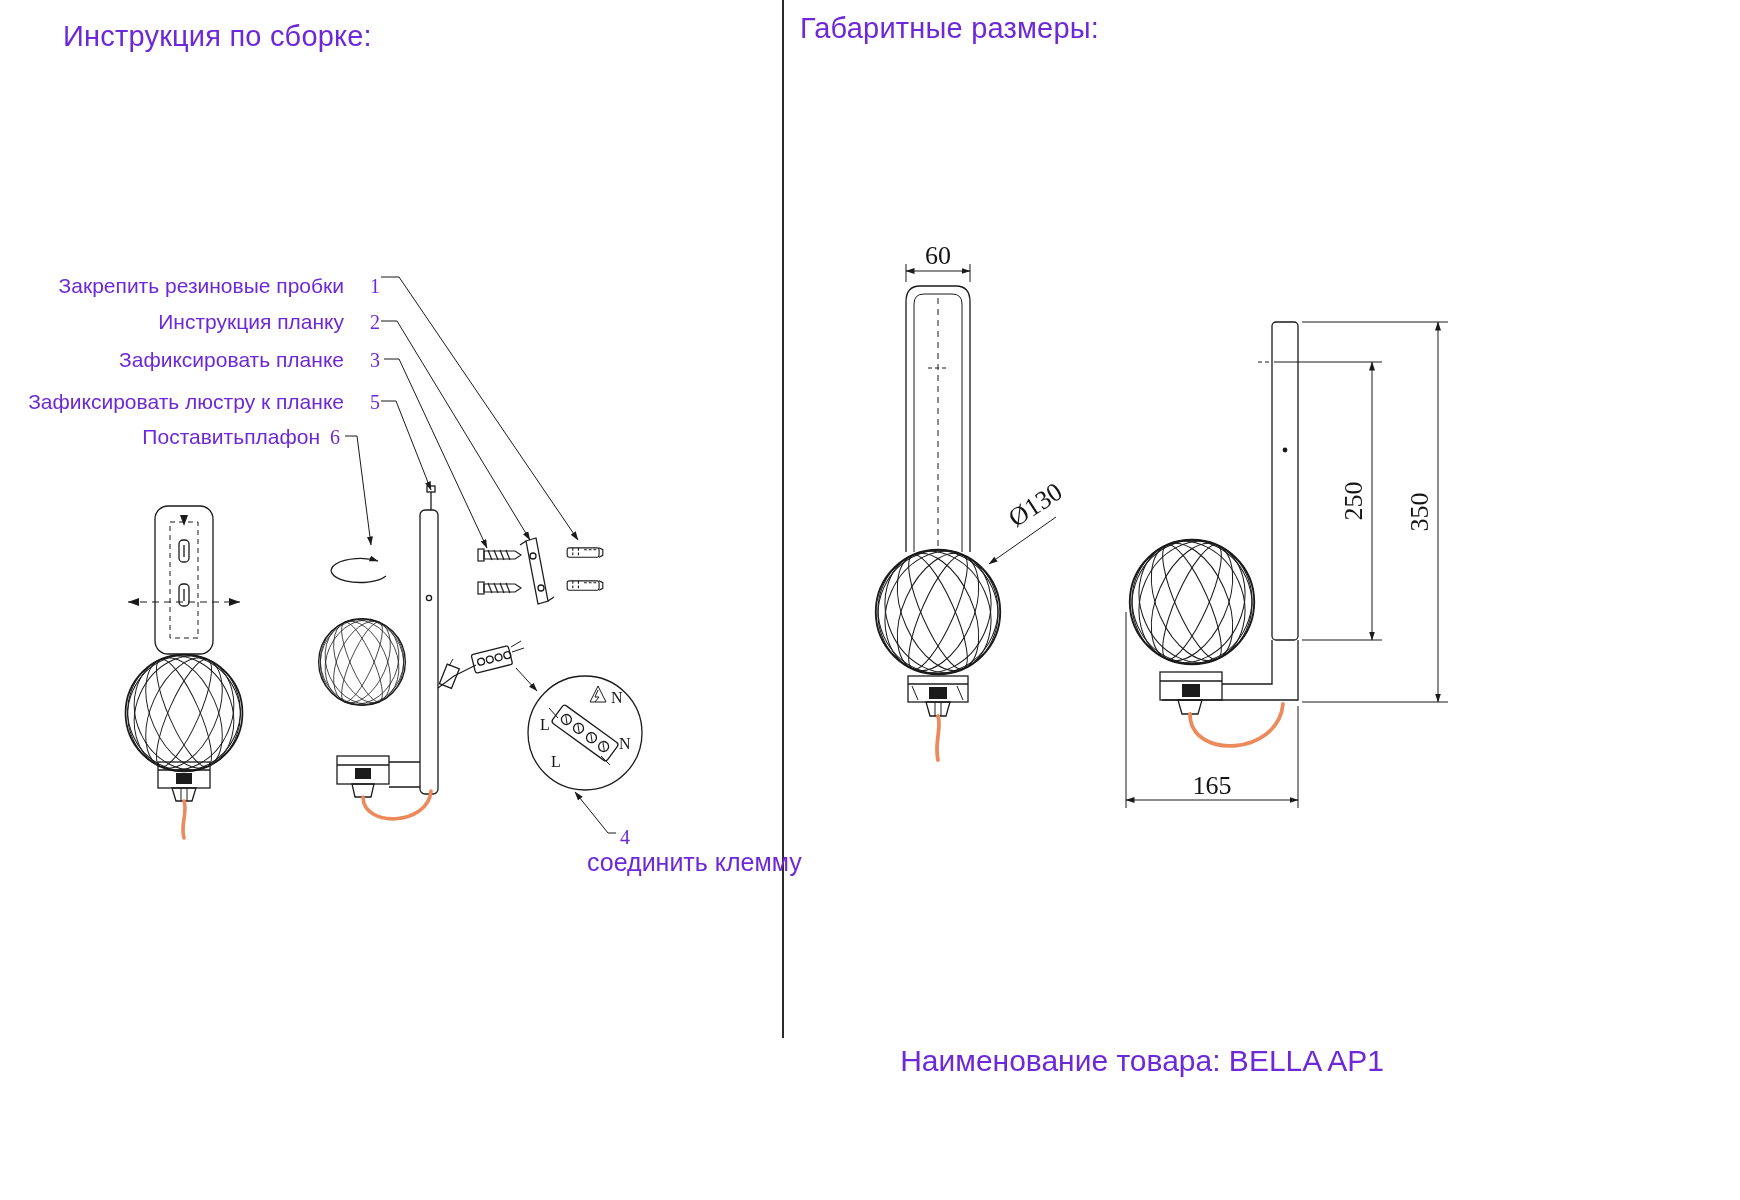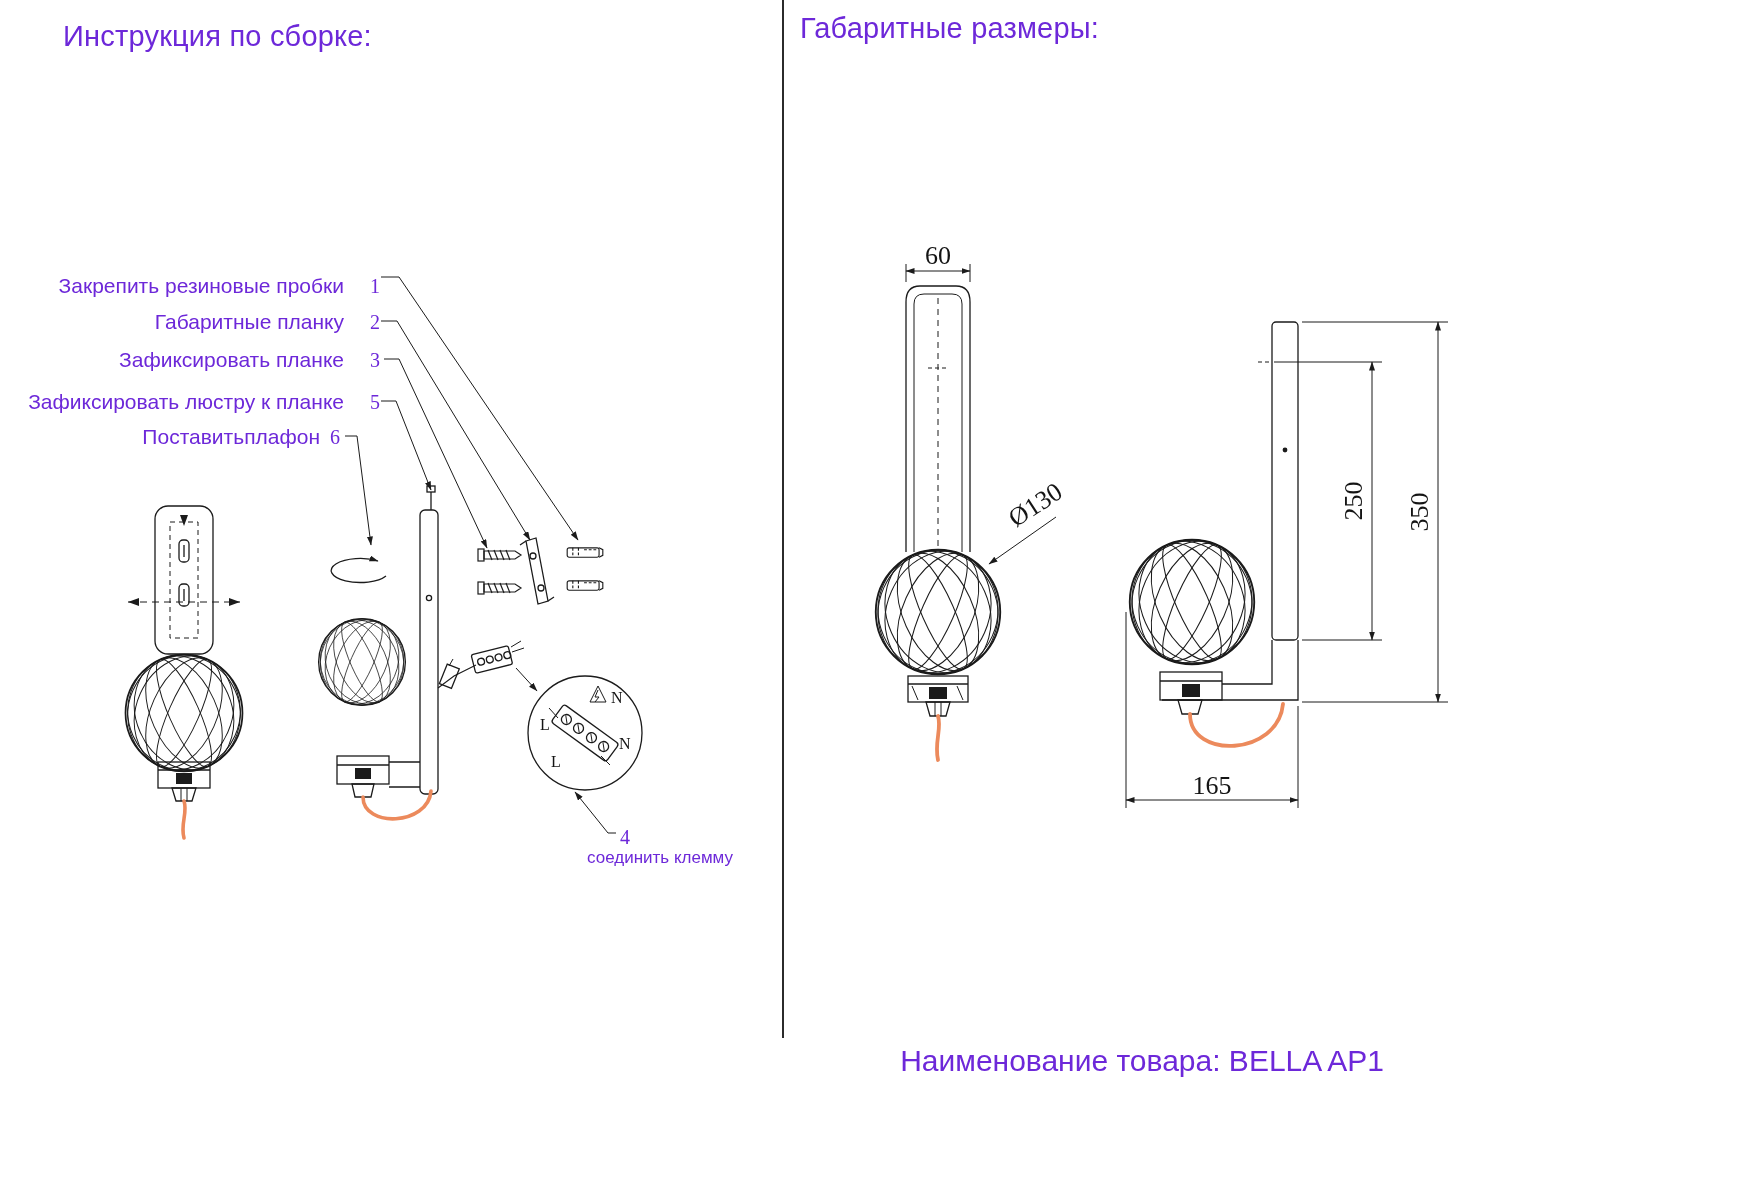--- a/index.html
+++ b/index.html
@@ -6,40 +6,40 @@
   .page {
     position:relative; width:1740px; height:1200px; background:#ffffff;
     font-family:"Liberation Sans", sans-serif; color:#6d28d9; overflow:hidden;
   }
   .title { position:absolute; font-size:29px; letter-spacing:0.2px; }
   .divider { position:absolute; left:782px; top:0; width:2px; height:1038px; background:#2b2b2b; }
   .footer { position:absolute; top:1044px; left:0; width:1384px; text-align:right; font-size:30px; }
   .step { position:absolute; left:0; text-align:right; font-size:21px; white-space:nowrap; }
   .step-num { font-family:"Liberation Serif", serif; font-size:20px; margin-left:26px; }
   .note-num { position:absolute; font-family:"Liberation Serif", serif; font-size:20px; }
-  .note-label { position:absolute; font-size:17px; }
+  .note-label { position:absolute; font-size:25px; }
   svg.art { position:absolute; left:0; top:0; }
   svg text { font-family:"Liberation Serif", serif; fill:#141414; }
   .dim { font-size:26px; }
   .tl { font-size:16px; }
 </style>
 </head>
 <body>
 
 <div class="page">
 
   <div class="title" style="left:63px; top:20px;">Инструкция по сборке:</div>
   <div class="title" style="left:800px; top:12px;">Габаритные размеры:</div>
   <div class="divider"></div>
 
   <div class="step" style="top:252px; width:380px;margin-top:22px;">
     <span>Закрепить резиновые пробки</span><span class="step-num">1</span>
   </div>
   <div class="step" style="top:310px; width:380px;">
-    <span>Габаритные планку</span><span class="step-num">2</span>
+    <span>Инструкция планку</span><span class="step-num">2</span>
   </div>
   <div class="step" style="top:348px; width:380px;">
     <span>Зафиксировать планке</span><span class="step-num">3</span>
   </div>
   <div class="step" style="top:390px; width:380px;">
     <span>Зафиксировать люстру к планке</span><span class="step-num">5</span>
   </div>
   <div class="step" style="top:425px; width:340px;">
     <span>Поставитьплафон</span><span class="step-num" style="margin-left:10px;">6</span>
   </div>

